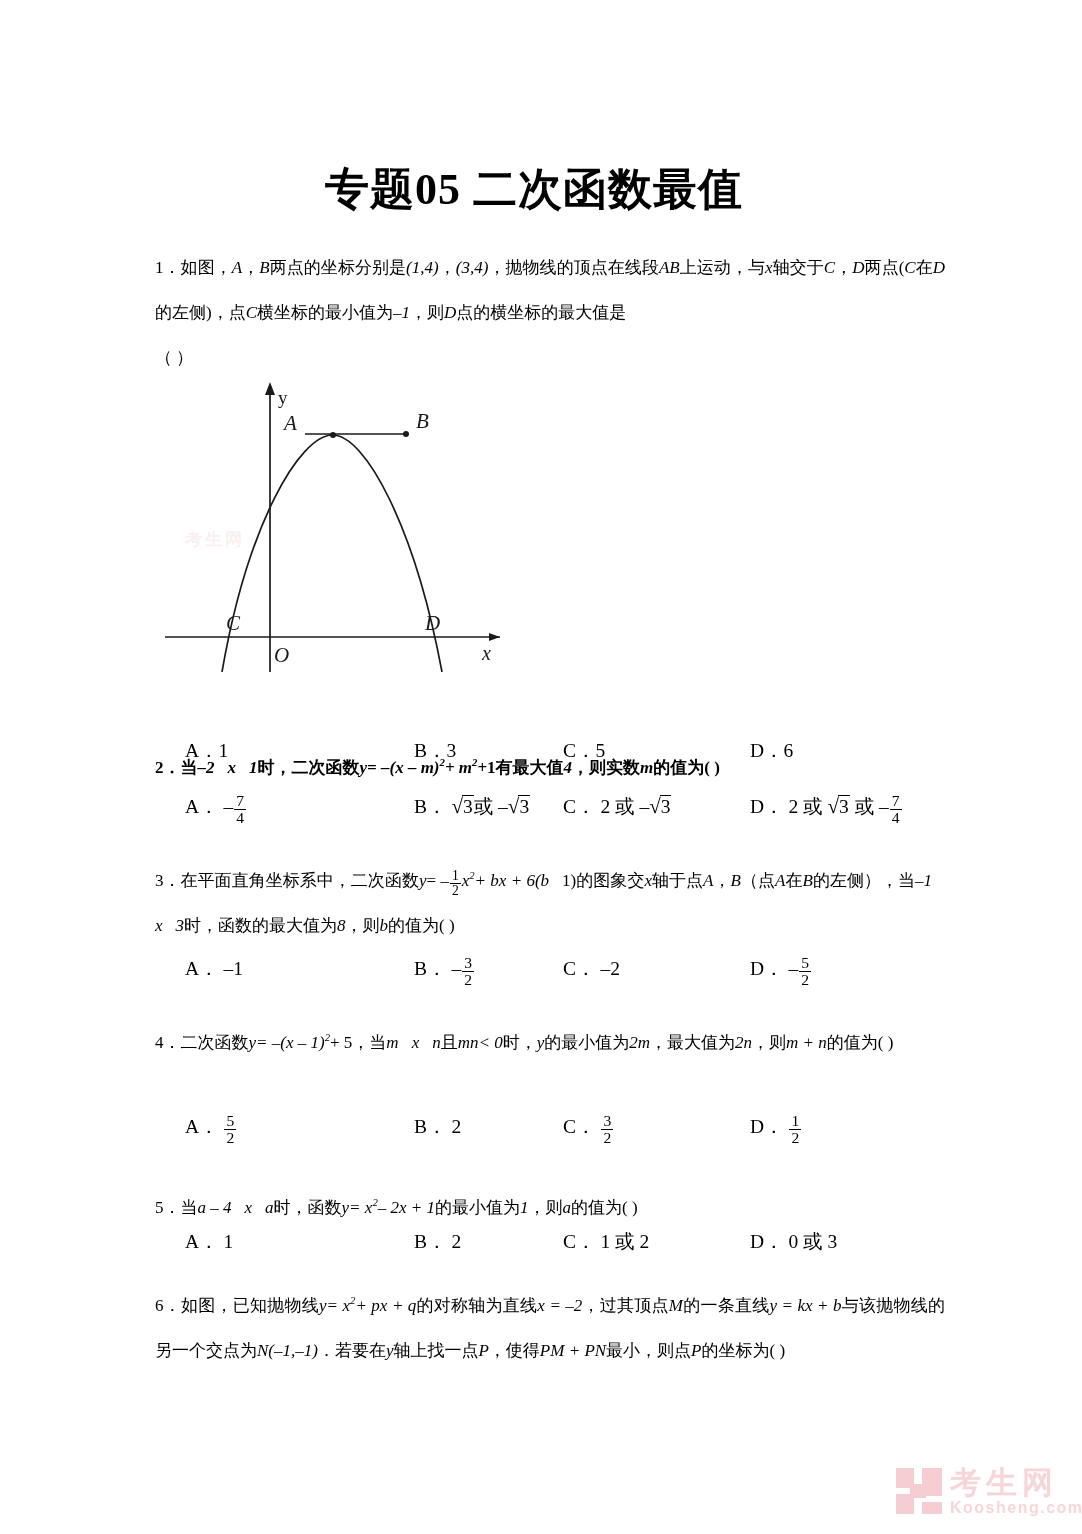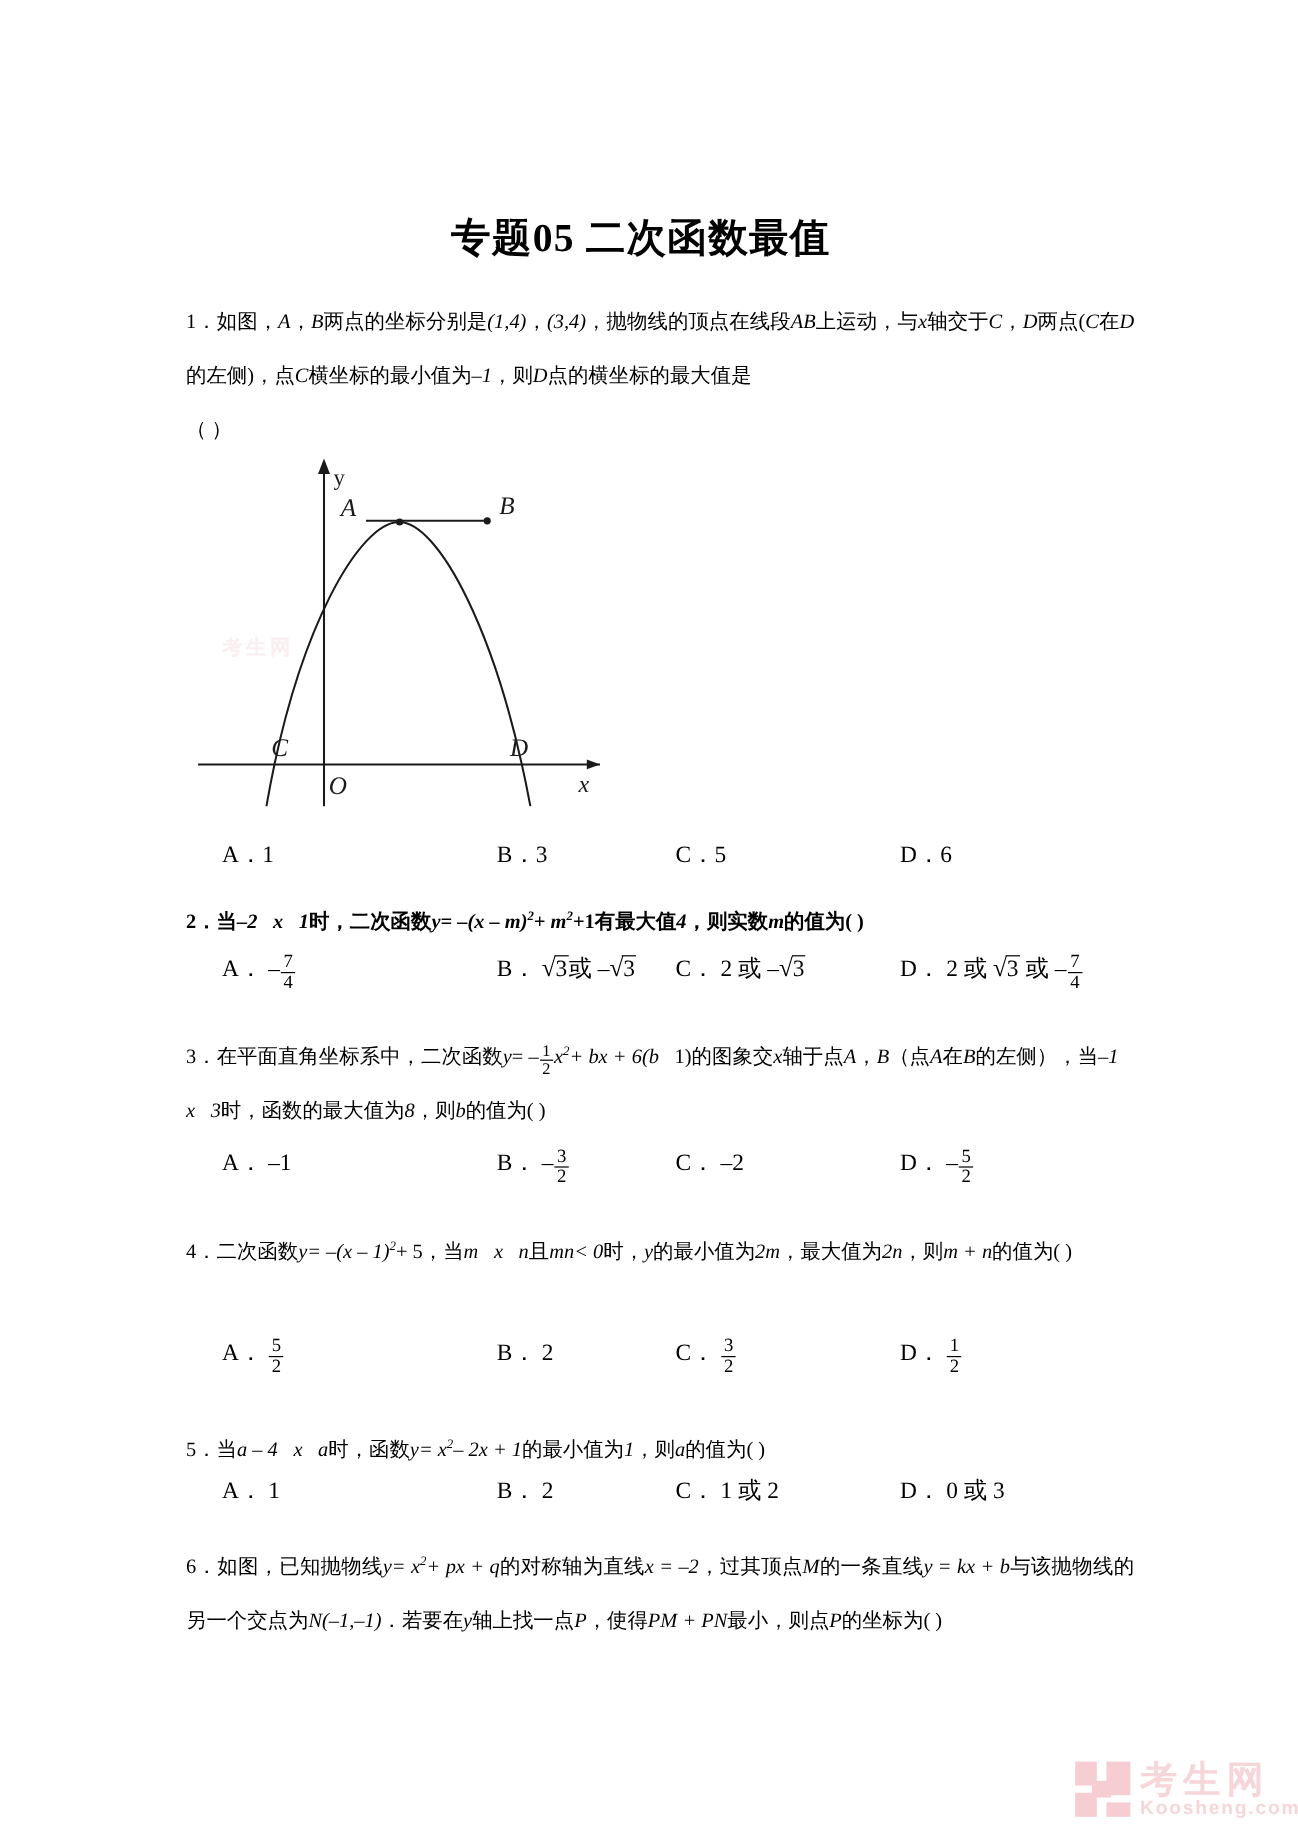--- a/index.html
+++ b/index.html
@@ -8,23 +8,23 @@
     background:#ffffff;
     font-family:"Liberation Serif","DejaVu Serif",serif;
     color:#000;
     position:relative;
     overflow:hidden;
   }
   .page{position:absolute;left:0;top:0;width:1082px;height:1534px;}
 
   
   .title{
-    position:absolute;left:0;top:176px;width:1068px;
+    position:absolute;left:0;top:160px;width:1068px;
     text-align:center;
-    font-size:33px;font-weight:bold;
+    font-size:44px;font-weight:bold;
     letter-spacing:1px;
   }
 
   
   .q{
     position:absolute;
     left:155px;width:790px;
     font-size:17px;
     line-height:45px;
     text-align:justify;
@@ -134,21 +134,21 @@
       <text x="256" y="56" font-family="Liberation Serif, serif" font-size="21" font-style="italic" fill="#1a1a1a">B</text>
       <text x="66" y="258" font-family="Liberation Serif, serif" font-size="21" font-style="italic" fill="#1a1a1a">C</text>
       <text x="265" y="258" font-family="Liberation Serif, serif" font-size="21" font-style="italic" fill="#1a1a1a">D</text>
       <text x="114" y="290" font-family="Liberation Serif, serif" font-size="21" font-style="italic" fill="#1a1a1a">O</text>
       <text x="118" y="32" font-family="Liberation Serif, serif" font-size="19" fill="#1a1a1a">y</text>
       <text x="322" y="288" font-family="Liberation Serif, serif" font-size="20" font-style="italic" fill="#1a1a1a">x</text>
     </svg>
   </div>
   <div class="ghost">考生网</div>
 
-  <div class="opts" style="top:698px;text-align:right;">
+  <div class="opts" style="top:737px;text-align:right;">
     <span class="opt o1"><span class="lbl">A．</span><span>1</span></span>
     <span class="opt o2"><span class="lbl">B．</span><span>3</span></span>
     <span class="opt o3"><span class="lbl">C．</span><span>5</span></span>
     <span class="opt o4"><span class="lbl">D．</span><span>6</span></span>
   </div>
 
   <div class="q" style="top:745px;font-weight:bold;">
     <span class="qnum">2．</span><span>当</span><span class="m">–2</span><span class="gap"></span><i>x</i><span class="gap"></span><span class="m">1</span><span>时，二次函数</span><span class="m"><i>y</i><span>= –(x – m)</span><sup>2</sup><span>+ m</span><sup>2</sup><span class="up">+1</span></span><span>有最大值</span><span class="m">4</span><span>，则实数</span><i>m</i><span>的值为</span><span>(      )</span>
   </div>
 

